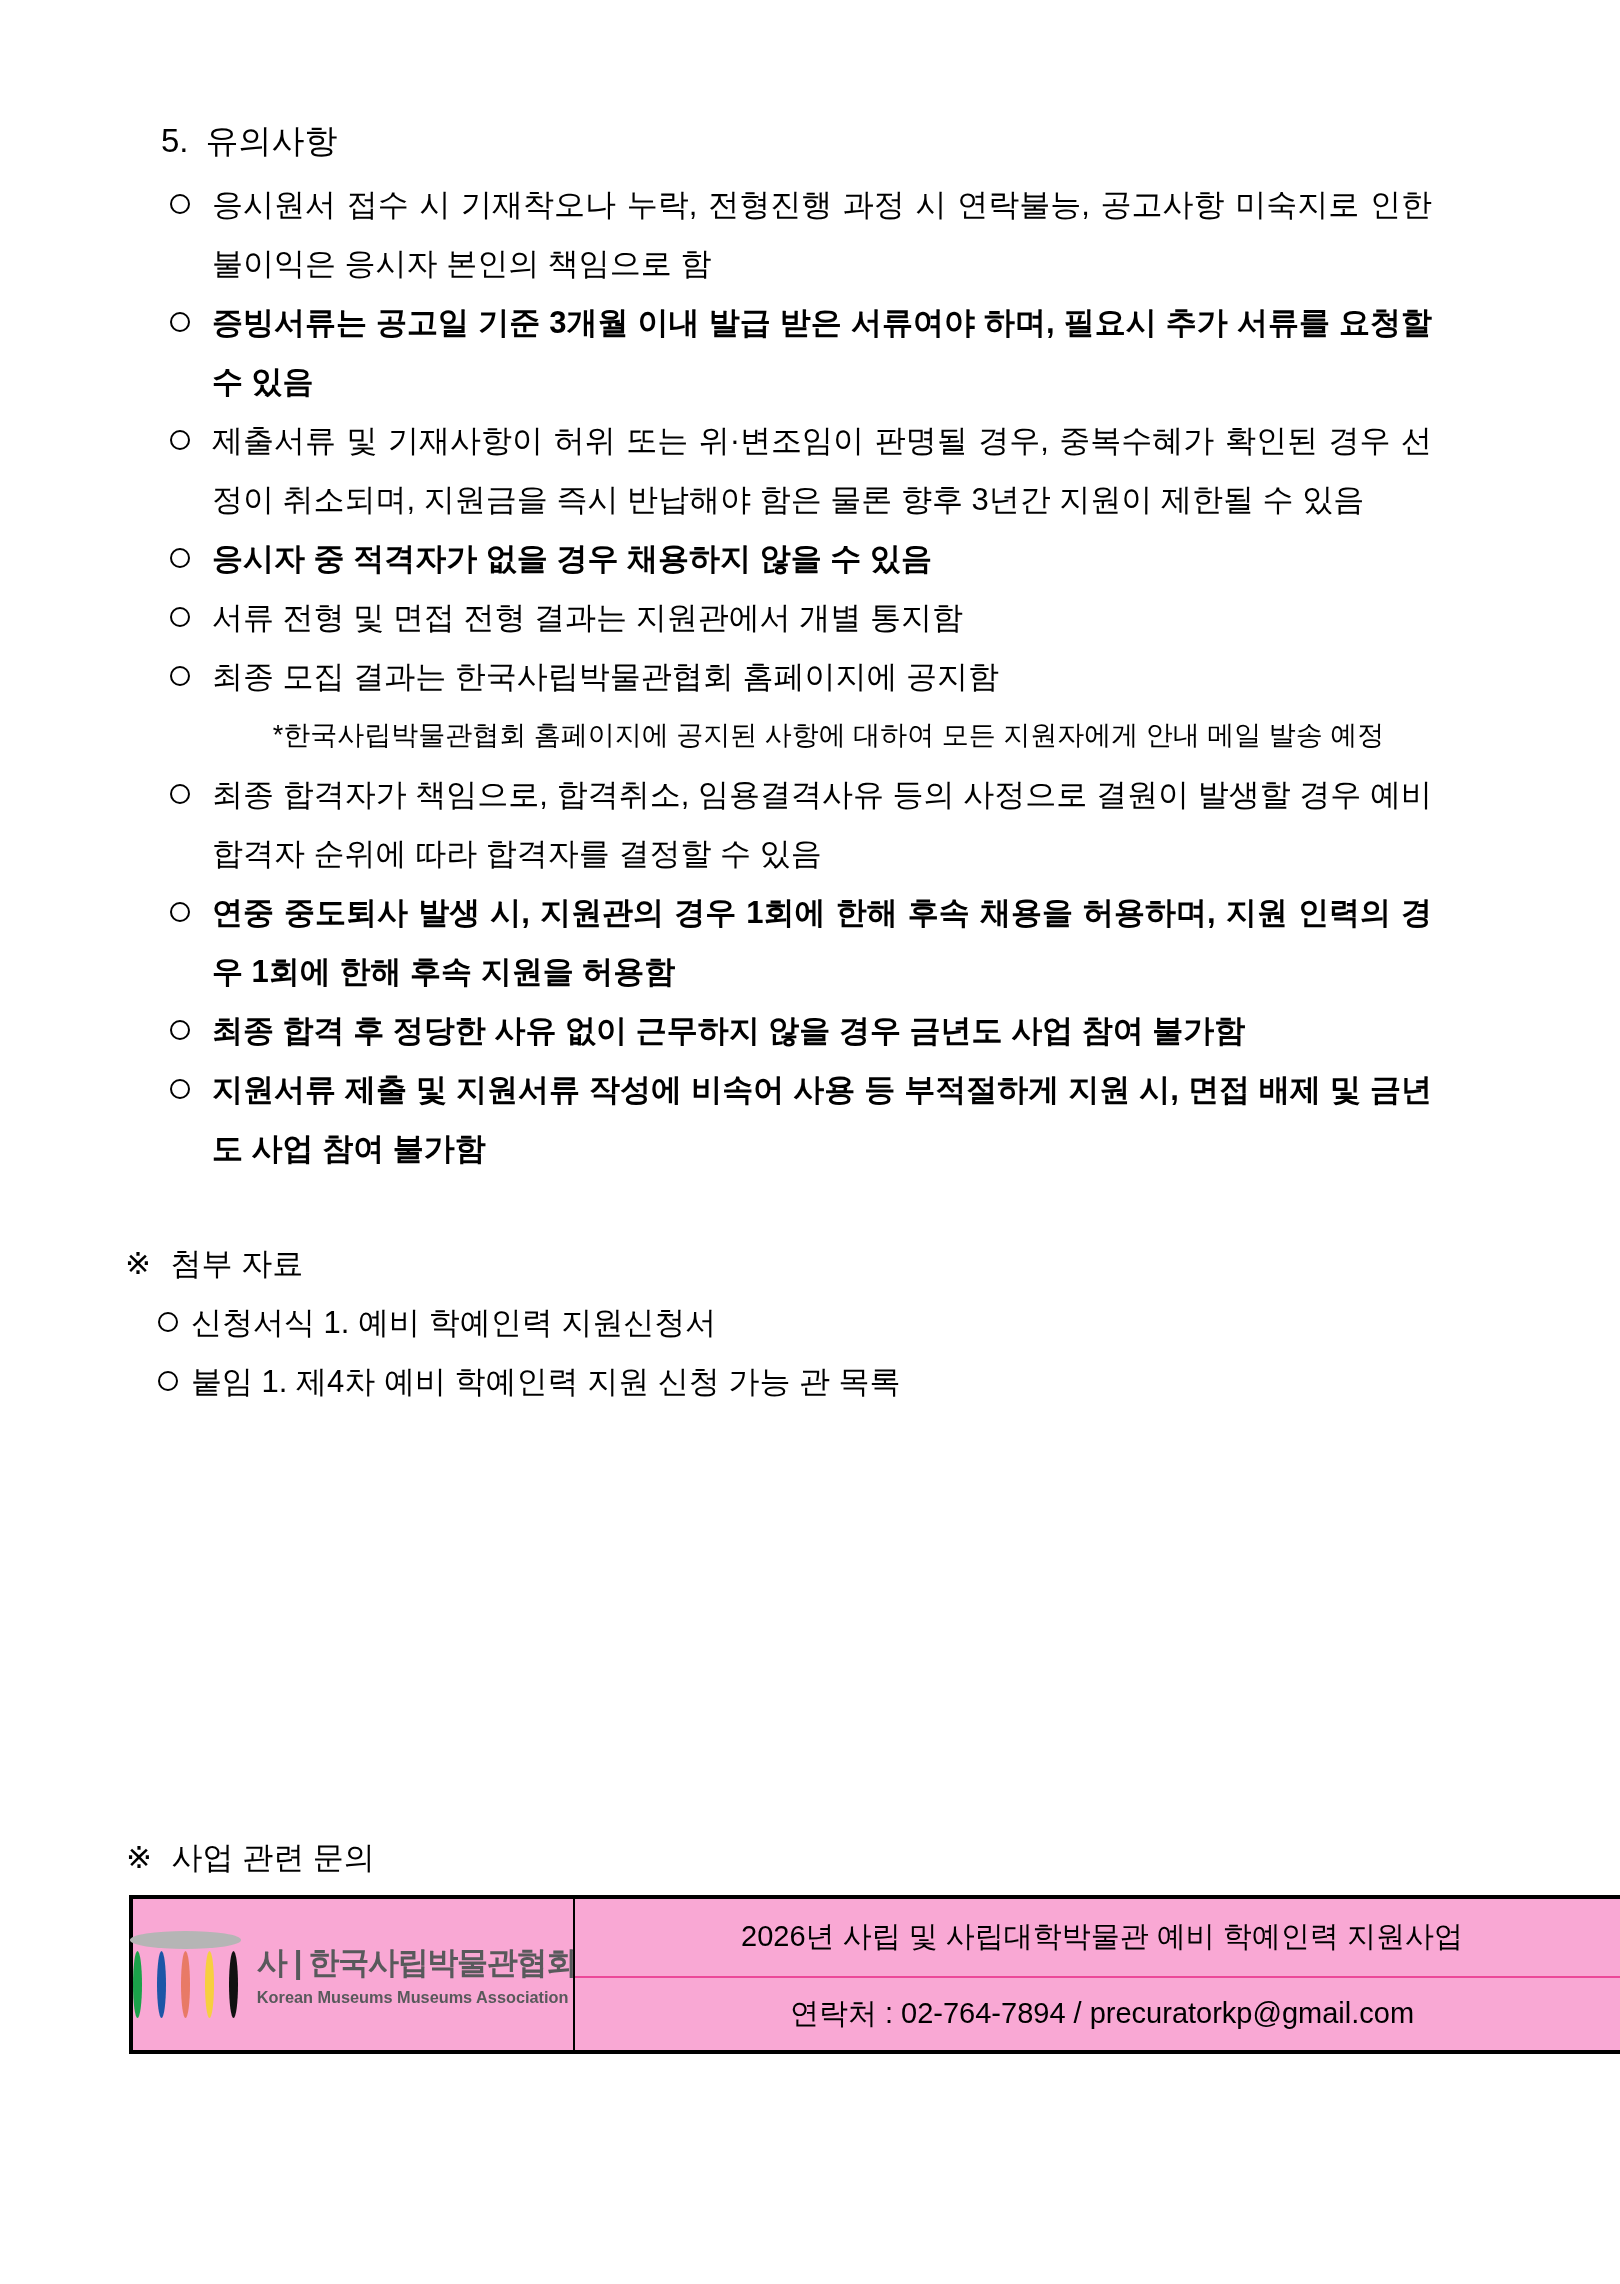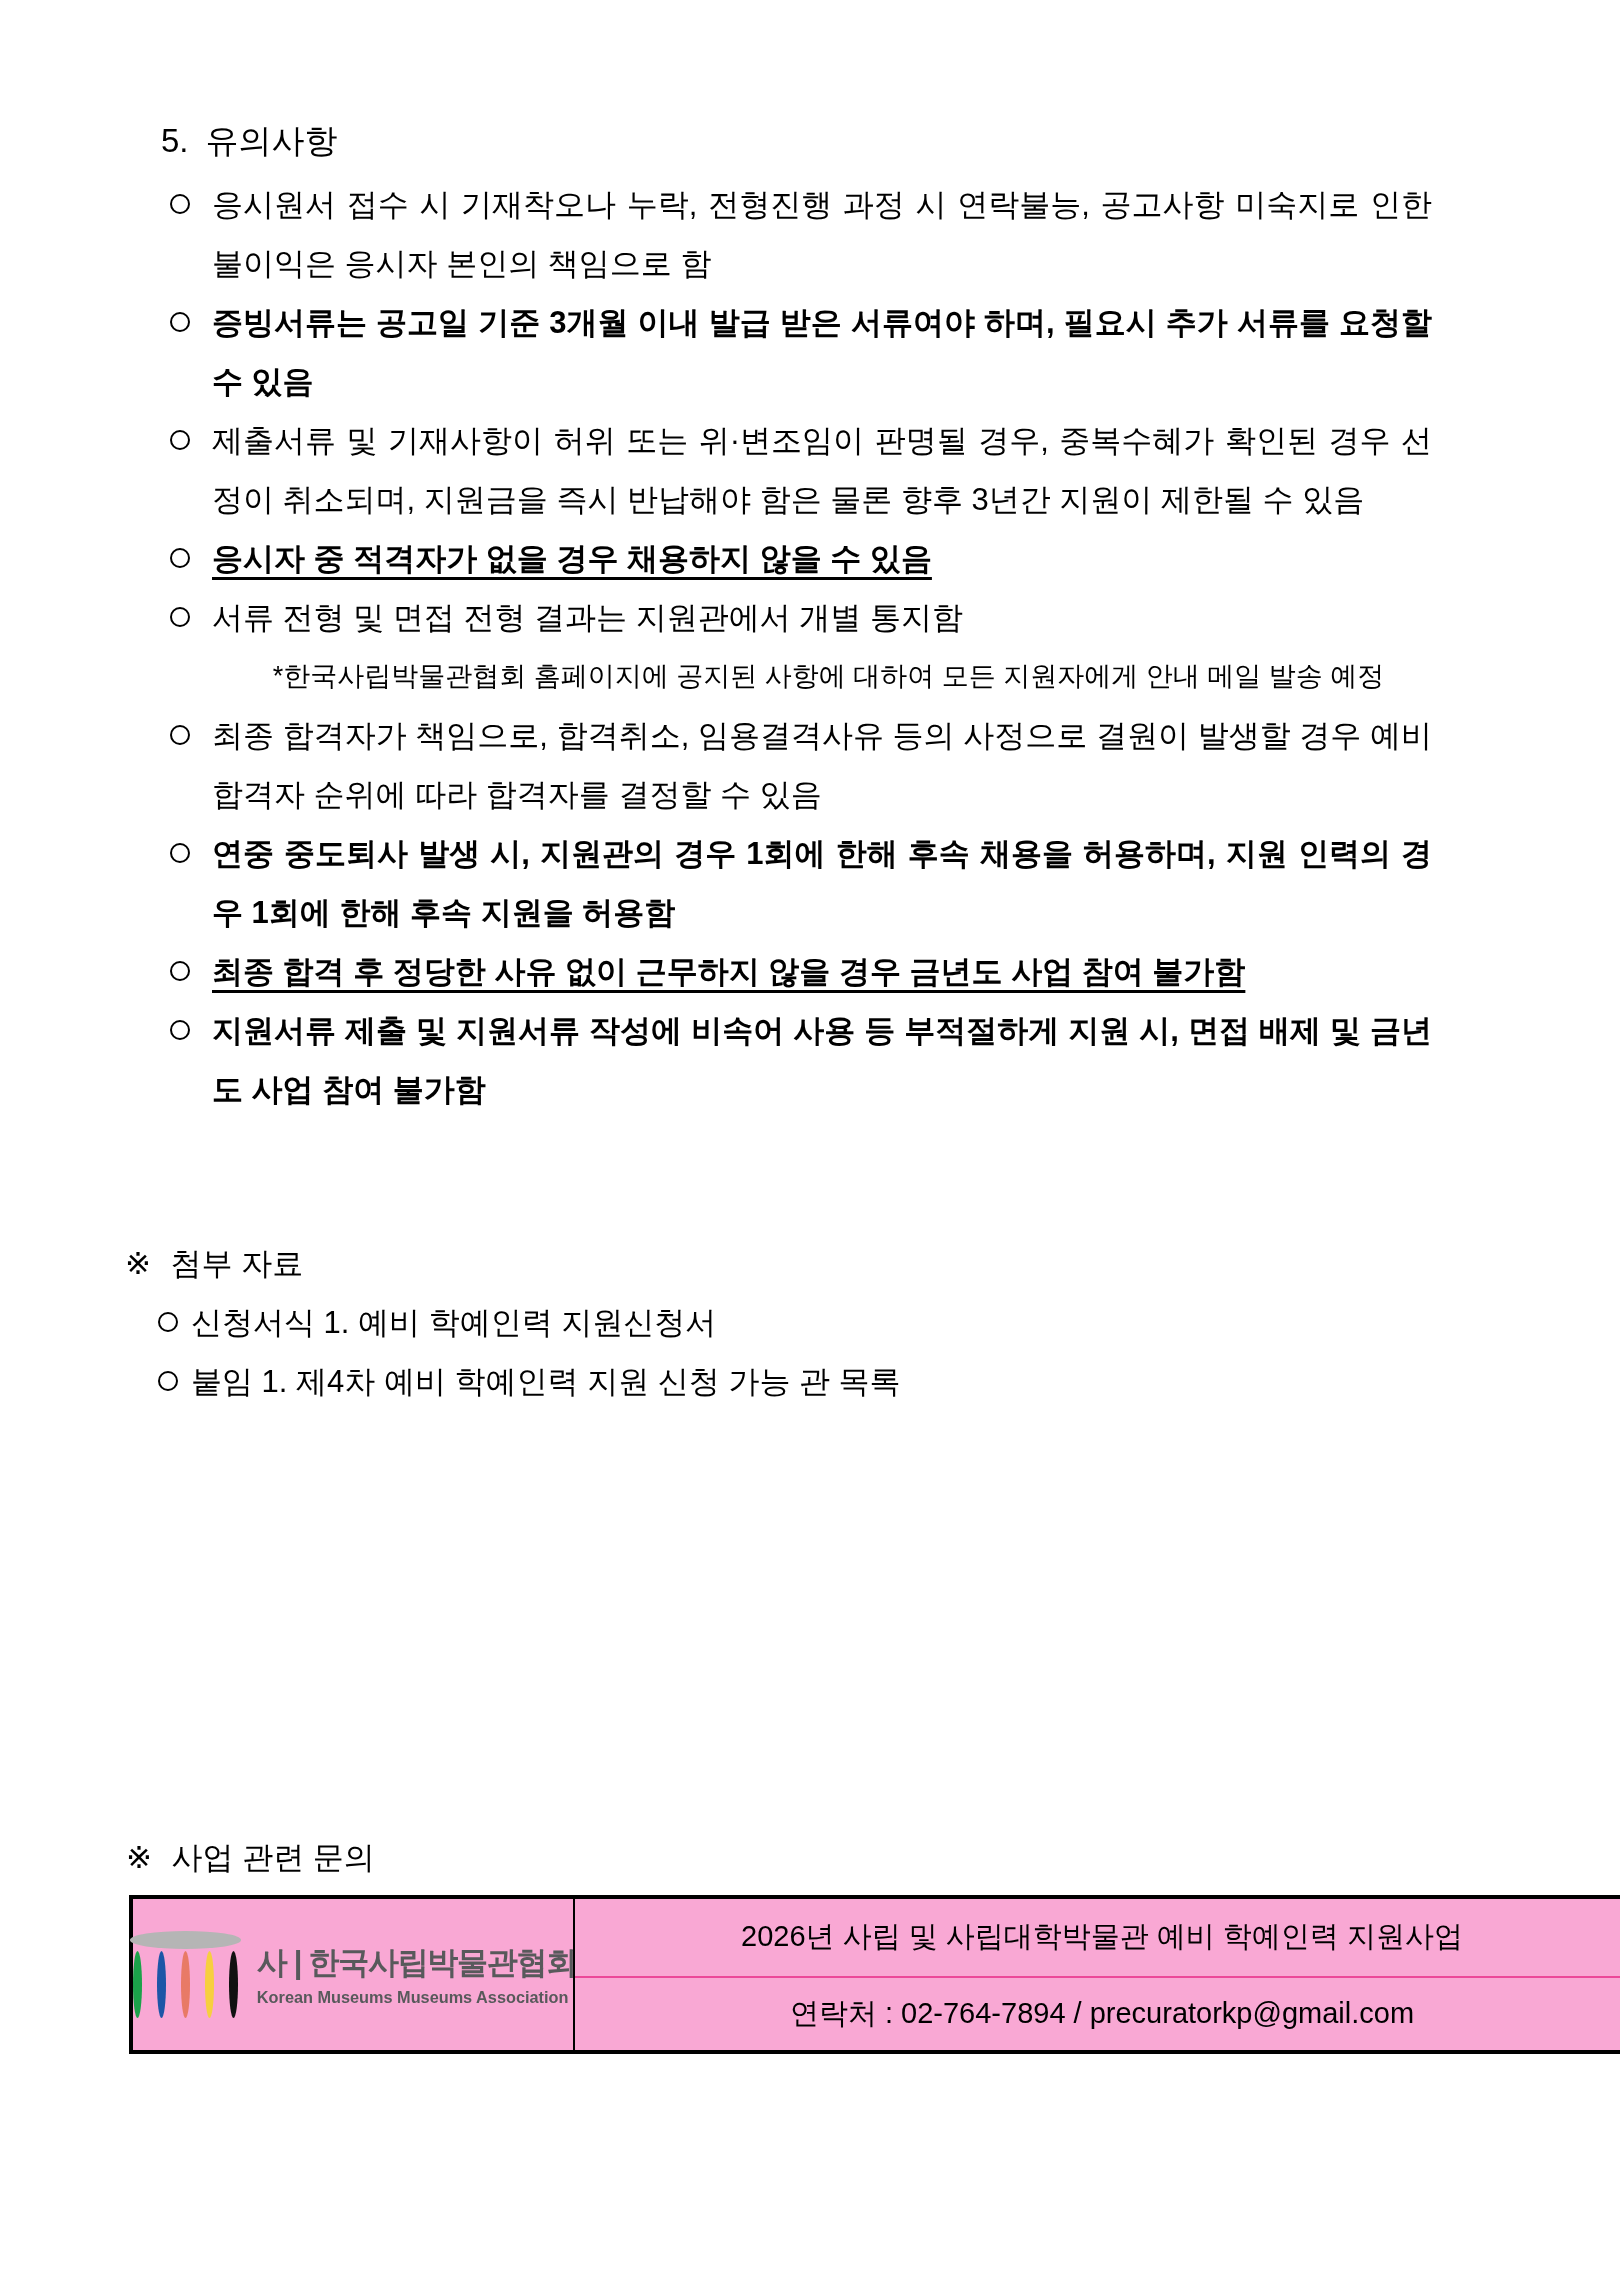--- a/index.html
+++ b/index.html
@@ -26,21 +26,21 @@
     font-size:31px;line-height:59px;
   }
   .bullet-item{position:relative;text-align:justify;}
   .marker-circle{
     position:absolute;left:-42px;top:19px;
     width:16.3px;height:16.3px;
     border:2.6px solid #000;border-radius:50%;
     box-sizing:content-box;
   }
   .b-bold{font-weight:bold;}
-  .b-underline{text-decoration:underline;text-decoration-thickness:2.6px;text-underline-offset:7.8px;}
+  .b-underline{text-decoration-thickness:2.6px;text-underline-offset:7.8px;}
   .note-line{
     font-size:27px;line-height:59px;margin-left:13px;
     text-align:center;
   }
 
   
   .ref-heading{
     position:absolute;
     font-size:31px;line-height:39px;
     display:flex;gap:19.6px;white-space:nowrap;
@@ -118,20 +118,24 @@
     <div class="bullet-item b-bold">
       <span class="marker-circle"></span>
       <span class="b-underline">응시자 중 적격자가 없을 경우 채용하지 않을 수 있음</span>
     </div>
 
     <div class="bullet-item">
       <span class="marker-circle"></span>
       <span>서류 전형 및 면접 전형 결과는 지원관에서 개별 통지함</span>
     </div>
 
+    <div class="bullet-item">
+      <span class="marker-circle"></span>
+      <span>최종 모집 결과는 한국사립박물관협회 홈페이지에 공지함</span>
+    </div>
 
     <div class="note-line">*한국사립박물관협회 홈페이지에 공지된 사항에 대하여 모든 지원자에게 안내 메일 발송 예정</div>
 
     <div class="bullet-item">
       <span class="marker-circle"></span>
       <span>최종 합격자가 책임으로, 합격취소, 임용결격사유 등의 사정으로 결원이 발생할 경우 예비 합격자 순위에 따라 합격자를 결정할 수 있음</span>
     </div>
 
     <div class="bullet-item b-bold">
       <span class="marker-circle"></span>

